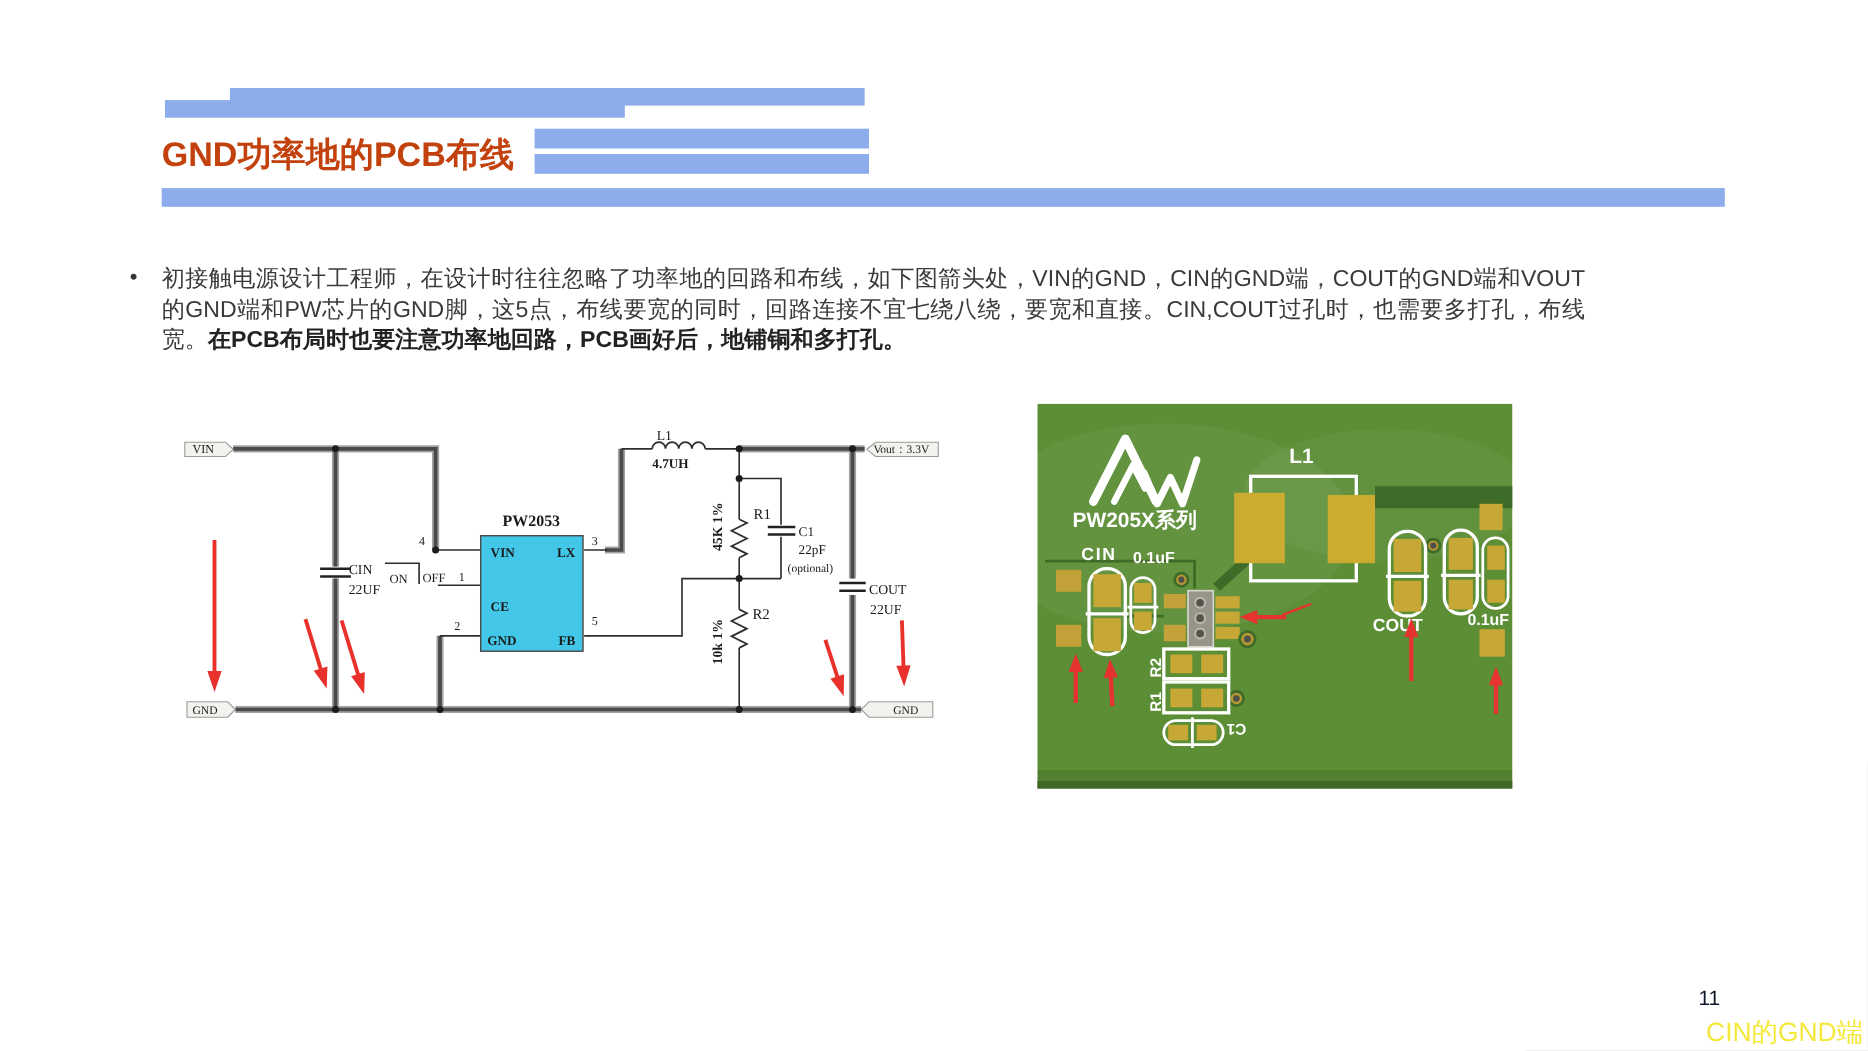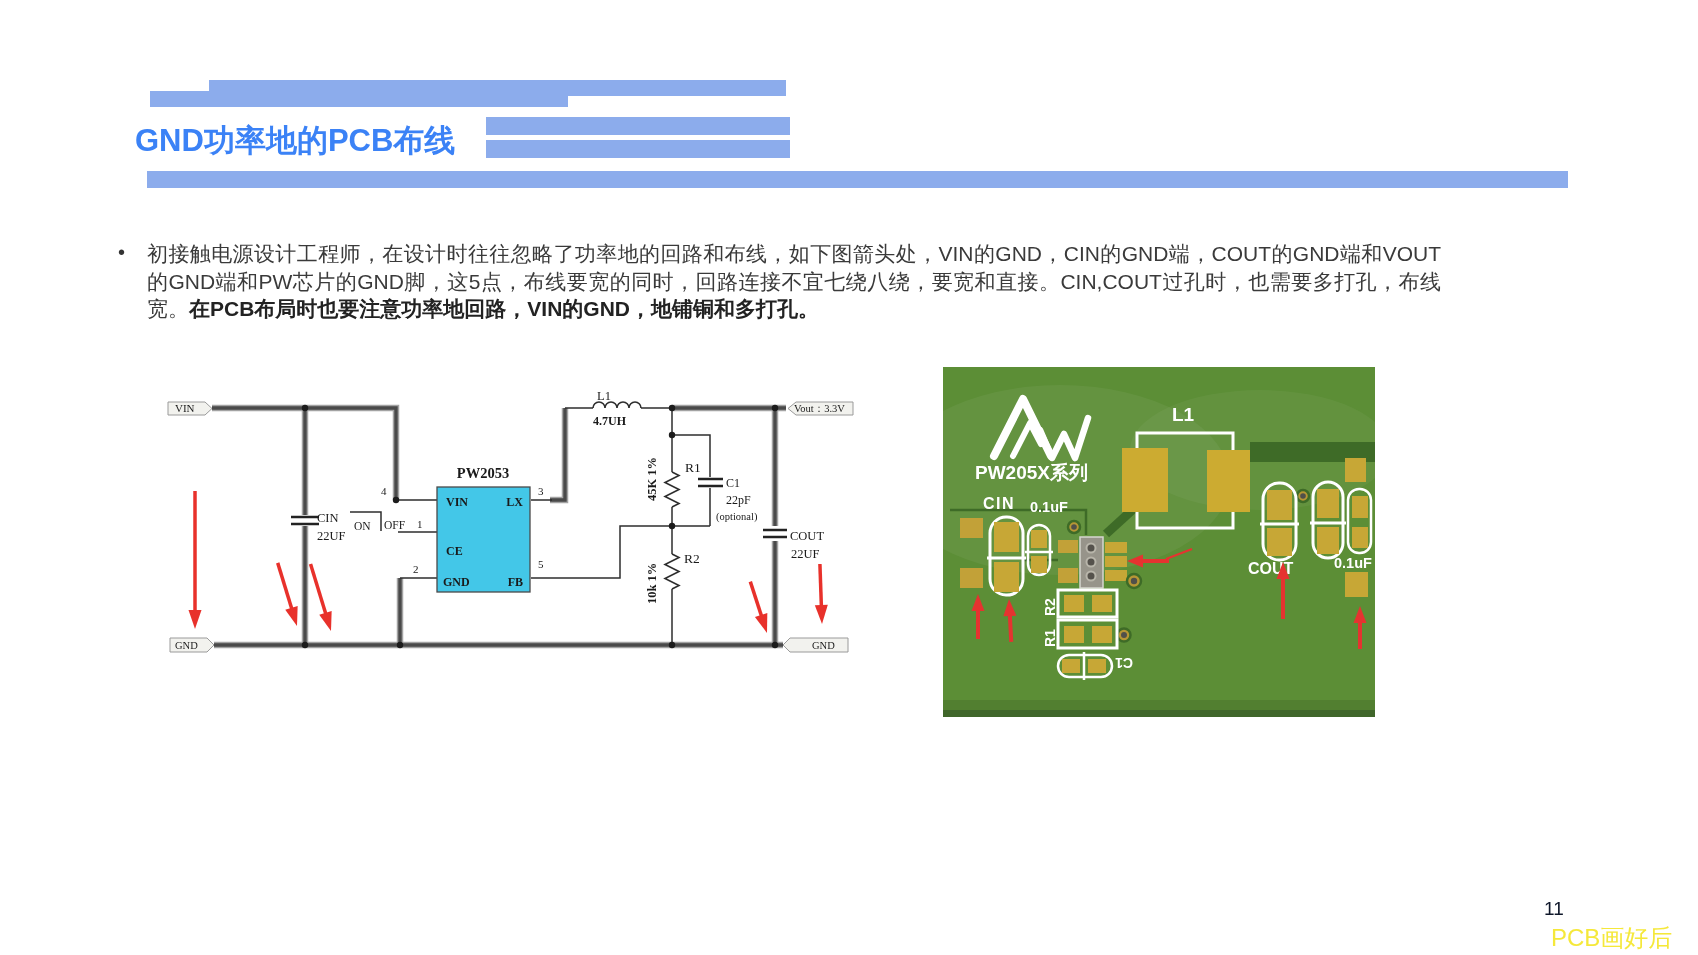--- a/index.html
+++ b/index.html
@@ -7,22 +7,22 @@
     position:relative;width:1698px;height:955px;background:#ffffff;
     font-family:"Liberation Sans",sans-serif;overflow:hidden;
   }
   .bar{position:absolute;background:#8cacec;}
   #bar-top-left{left:150px;top:91px;width:418px;height:16px;}
   #bar-top-right{left:209px;top:80px;width:577px;height:16px;}
   #bar-mid-1{left:486px;top:117px;width:304px;height:18px;}
   #bar-mid-2{left:486px;top:140px;width:304px;height:18px;}
   #bar-full{left:147px;top:171px;width:1421px;height:17px;}
   #page-title{
-    position:absolute;left:135px;top:120px;font-size:31px;font-weight:bold;
-    color:#3b82f6;letter-spacing:0px;white-space:nowrap;text-align:right;
+    position:absolute;left:147px;top:120px;font-size:31px;font-weight:bold;
+    color:#c2410c;letter-spacing:0px;white-space:nowrap;text-align:right;
   }
   #bullet-dot{position:absolute;left:118px;top:241px;font-size:20px;color:#333;}
   #body-paragraph{
     position:absolute;left:147px;top:240px;width:1294px;
     font-size:21px;line-height:27.5px;color:#3a3a3a;text-align:justify;
   }
   #body-paragraph b{color:#222;}
   svg text{font-family:"Liberation Serif",serif;fill:#1a1a1a;}
   svg .silk-txt{font-family:"Liberation Sans",sans-serif;fill:#ffffff;font-weight:bold;}
   #page-number{position:absolute;left:1544px;top:898px;font-size:19px;color:#0f172a;}
@@ -35,21 +35,21 @@
 
   <div class="bar" id="bar-top-left"></div>
   <div class="bar" id="bar-top-right"></div>
   <div class="bar" id="bar-mid-1"></div>
   <div class="bar" id="bar-mid-2"></div>
   <div class="bar" id="bar-full"></div>
 
   <div id="page-title">GND功率地的PCB布线</div>
 
   <div id="bullet-dot">•</div>
-  <div id="body-paragraph"><span>初接触电源设计工程师，在设计时往往忽略了功率地的回路和布线，如下图箭头处，VIN的GND，CIN的GND端，COUT的GND端和VOUT的GND端和PW芯片的GND脚，这5点，布线要宽的同时，回路连接不宜七绕八绕，要宽和直接。CIN,COUT过孔时，也需要多打孔，布线宽。</span><b>在PCB布局时也要注意功率地回路，VIN的GND，地铺铜和多打孔。</b></div>
+  <div id="body-paragraph"><span>初接触电源设计工程师，在设计时往往忽略了功率地的回路和布线，如下图箭头处，VIN的GND，CIN的GND端，COUT的GND端和VOUT的GND端和PW芯片的GND脚，这5点，布线要宽的同时，回路连接不宜七绕八绕，要宽和直接。CIN,COUT过孔时，也需要多打孔，布线宽。</span><b>在PCB布局时也要注意功率地回路，PCB画好后，地铺铜和多打孔。</b></div>
 
   <svg style="position:absolute;left:160px;top:360px;" width="700" height="300" viewBox="160 360 700 300">
 
     <path d="M212,408 H396 V500 M305,408 V515 M305,526 V645 M400,578 V645 M550,500 H565 V408 M672,408 H786 M775,408 V526 M775,541 V645 M214,645 H783" fill="none" stroke="#a3a3a3" stroke-width="6.5"></path>
     <path d="M212,408 H396 V500 M305,408 V515 M305,526 V645 M400,578 V645 M550,500 H565 V408 M672,408 H786 M775,408 V526 M775,541 V645 M214,645 H783" fill="none" stroke="#4a4a4a" stroke-width="3.4"></path>
 
     <path d="M396,500 H437 M398,532 H437 M400,578 H437 M531,578 H620 V526 H710 M531,500 H552 M565,408 H593 M641,408 H672 M672,408 V472 M672,507 V554 M672,589 V645 M672,435 H710 V477 M710,488 V526 M350,512 H381 V531" fill="none" stroke="#2e2e2e" stroke-width="1.5"></path>
 
     <path d="M593,408 a6,6 0 0 1 12,0 a6,6 0 0 1 12,0 a6,6 0 0 1 12,0 a6,6 0 0 1 12,0" fill="none" stroke="#2e2e2e" stroke-width="1.6"></path>
 
@@ -245,14 +245,14 @@
           <polygon points="0,0 -6.5,-17 6.5,-17" stroke="none"></polygon>
         </g>
       <g transform="translate(1360,606) rotate(180)">
           <line x1="0" y1="-13" x2="0" y2="-43" stroke-width="4"></line>
           <polygon points="0,0 -6.5,-17 6.5,-17" stroke="none"></polygon>
         </g>
     </g>
   </svg>
 
   <div id="page-number">11</div>
-  <div id="watermark">PCB画好后</div>
+  <div id="watermark">CIN的GND端</div>
 </div>
 
 </body></html>

